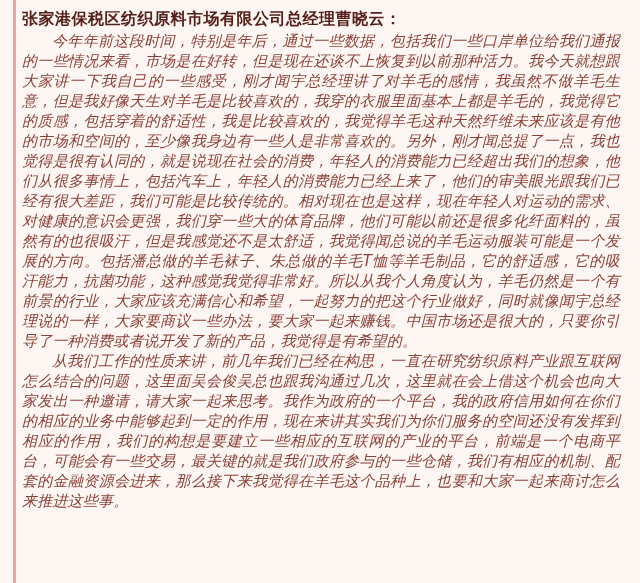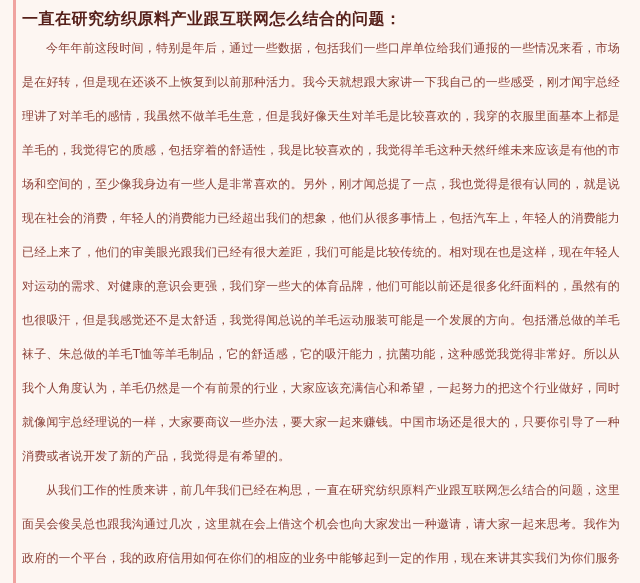--- a/index.html
+++ b/index.html
@@ -35,32 +35,33 @@
     top: 7px;
   }
   .title {
     font-size: 16px;
     line-height: 23.5px;
     font-weight: bold;
     color: var(--title-text);
     letter-spacing: 0.5px;
   }
   .para {
-    font-size: 12px;
-    line-height: 34px;
+    font-size: 15px;
+    line-height: 20px;
     color: var(--body-text);
     text-indent: 2em;
     text-align: justify;
     text-justify: inter-ideograph;
     letter-spacing: 0.2px;
+    font-style: italic;
   }
 </style>
 </head>
 <body>
 
 <div class="accent-line"></div>
 
 <div class="content">
-  <h1 class="title">一直在研究纺织原料产业跟互联网怎么结合的问题：</h1>
+  <h1 class="title">张家港保税区纺织原料市场有限公司总经理曹晓云：</h1>
   <p class="para">今年年前这段时间，特别是年后，通过一些数据，包括我们一些口岸单位给我们通报的一些情况来看，市场是在好转，但是现在还谈不上恢复到以前那种活力。我今天就想跟大家讲一下我自己的一些感受，刚才闻宇总经理讲了对羊毛的感情，我虽然不做羊毛生意，但是我好像天生对羊毛是比较喜欢的，我穿的衣服里面基本上都是羊毛的，我觉得它的质感，包括穿着的舒适性，我是比较喜欢的，我觉得羊毛这种天然纤维未来应该是有他的市场和空间的，至少像我身边有一些人是非常喜欢的。另外，刚才闻总提了一点，我也觉得是很有认同的，就是说现在社会的消费，年轻人的消费能力已经超出我们的想象，他们从很多事情上，包括汽车上，年轻人的消费能力已经上来了，他们的审美眼光跟我们已经有很大差距，我们可能是比较传统的。相对现在也是这样，现在年轻人对运动的需求、对健康的意识会更强，我们穿一些大的体育品牌，他们可能以前还是很多化纤面料的，虽然有的也很吸汗，但是我感觉还不是太舒适，我觉得闻总说的羊毛运动服装可能是一个发展的方向。包括潘总做的羊毛袜子、朱总做的羊毛T恤等羊毛制品，它的舒适感，它的吸汗能力，抗菌功能，这种感觉我觉得非常好。所以从我个人角度认为，羊毛仍然是一个有前景的行业，大家应该充满信心和希望，一起努力的把这个行业做好，同时就像闻宇总经理说的一样，大家要商议一些办法，要大家一起来赚钱。中国市场还是很大的，只要你引导了一种消费或者说开发了新的产品，我觉得是有希望的。</p>
   <p class="para">从我们工作的性质来讲，前几年我们已经在构思，一直在研究纺织原料产业跟互联网怎么结合的问题，这里面吴会俊吴总也跟我沟通过几次，这里就在会上借这个机会也向大家发出一种邀请，请大家一起来思考。我作为政府的一个平台，我的政府信用如何在你们的相应的业务中能够起到一定的作用，现在来讲其实我们为你们服务的空间还没有发挥到相应的作用，我们的构想是要建立一些相应的互联网的产业的平台，前端是一个电商平台，可能会有一些交易，最关键的就是我们政府参与的一些仓储，我们有相应的机制、配套的金融资源会进来，那么接下来我觉得在羊毛这个品种上，也要和大家一起来商讨怎么来推进这些事。</p>
 
 </div>
 
 </body></html>

